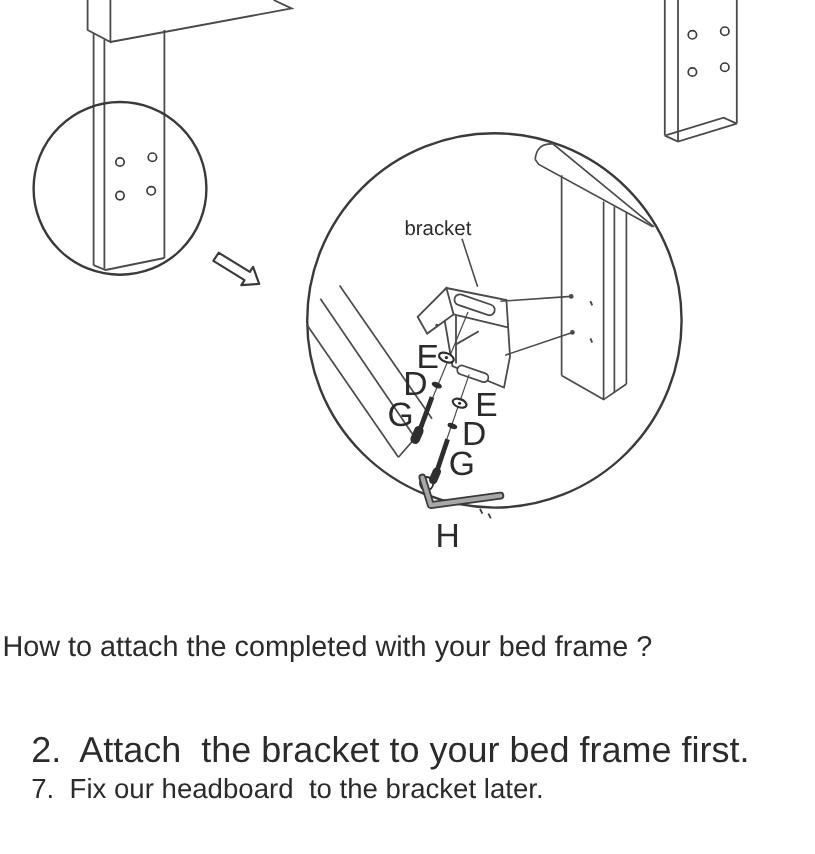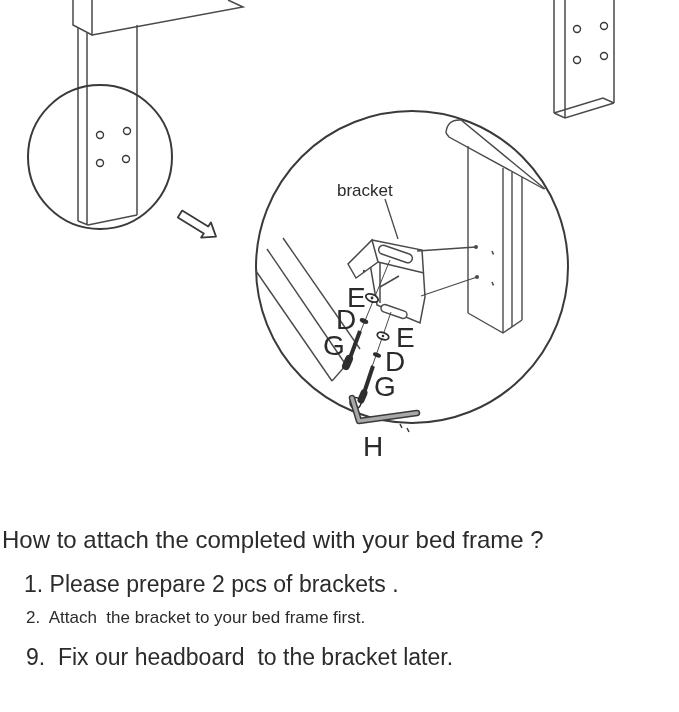--- a/index.html
+++ b/index.html
@@ -18,21 +18,21 @@
   .part-letter{font-size:28px;}
   .bracket-word{font-size:17px;}
   .txt{
     position:absolute;
     color:#2b2b2b;
     white-space:pre-wrap;
     line-height:1.1;
   }
   .heading{left:2px;top:527px;font-size:24px;}
   .step1{left:24px;top:572px;font-size:23px;}
-  .step2{left:26px;top:609px;font-size:17px;text-align:center;}
+  .step2{left:26px;top:609px;font-size:30px;text-align:center;}
   .step3{left:26px;top:645px;font-size:23px;}
   .footer{left:1px;top:680px;font-size:23px;}
 </style>
 </head>
 <body>
 
 <div class="stage">
 
   <svg width="679" height="522" viewBox="0 0 679 522">
 
@@ -131,16 +131,15 @@
     <text class="diagram-label part-letter" x="347" y="307">E</text>
     <text class="diagram-label part-letter" x="336" y="329">D</text>
     <text class="diagram-label part-letter" x="323" y="355">G</text>
     <text class="diagram-label part-letter" x="396" y="347">E</text>
     <text class="diagram-label part-letter" x="385" y="371">D</text>
     <text class="diagram-label part-letter" x="374" y="396">G</text>
     <text class="diagram-label part-letter" x="363" y="456">H</text>
   </svg>
 
   <div class="txt heading">How to attach the completed with your bed frame ?</div>
-  <div class="txt step1">1. Please prepare 2 pcs of brackets .</div>
   <div class="txt step2">2.  Attach  the bracket to your bed frame first.</div>
-  <div class="txt step3">9.  Fix our headboard  to the bracket later.</div>
+  <div class="txt step3">7.  Fix our headboard  to the bracket later.</div>
 </div>
 
 </body></html>

